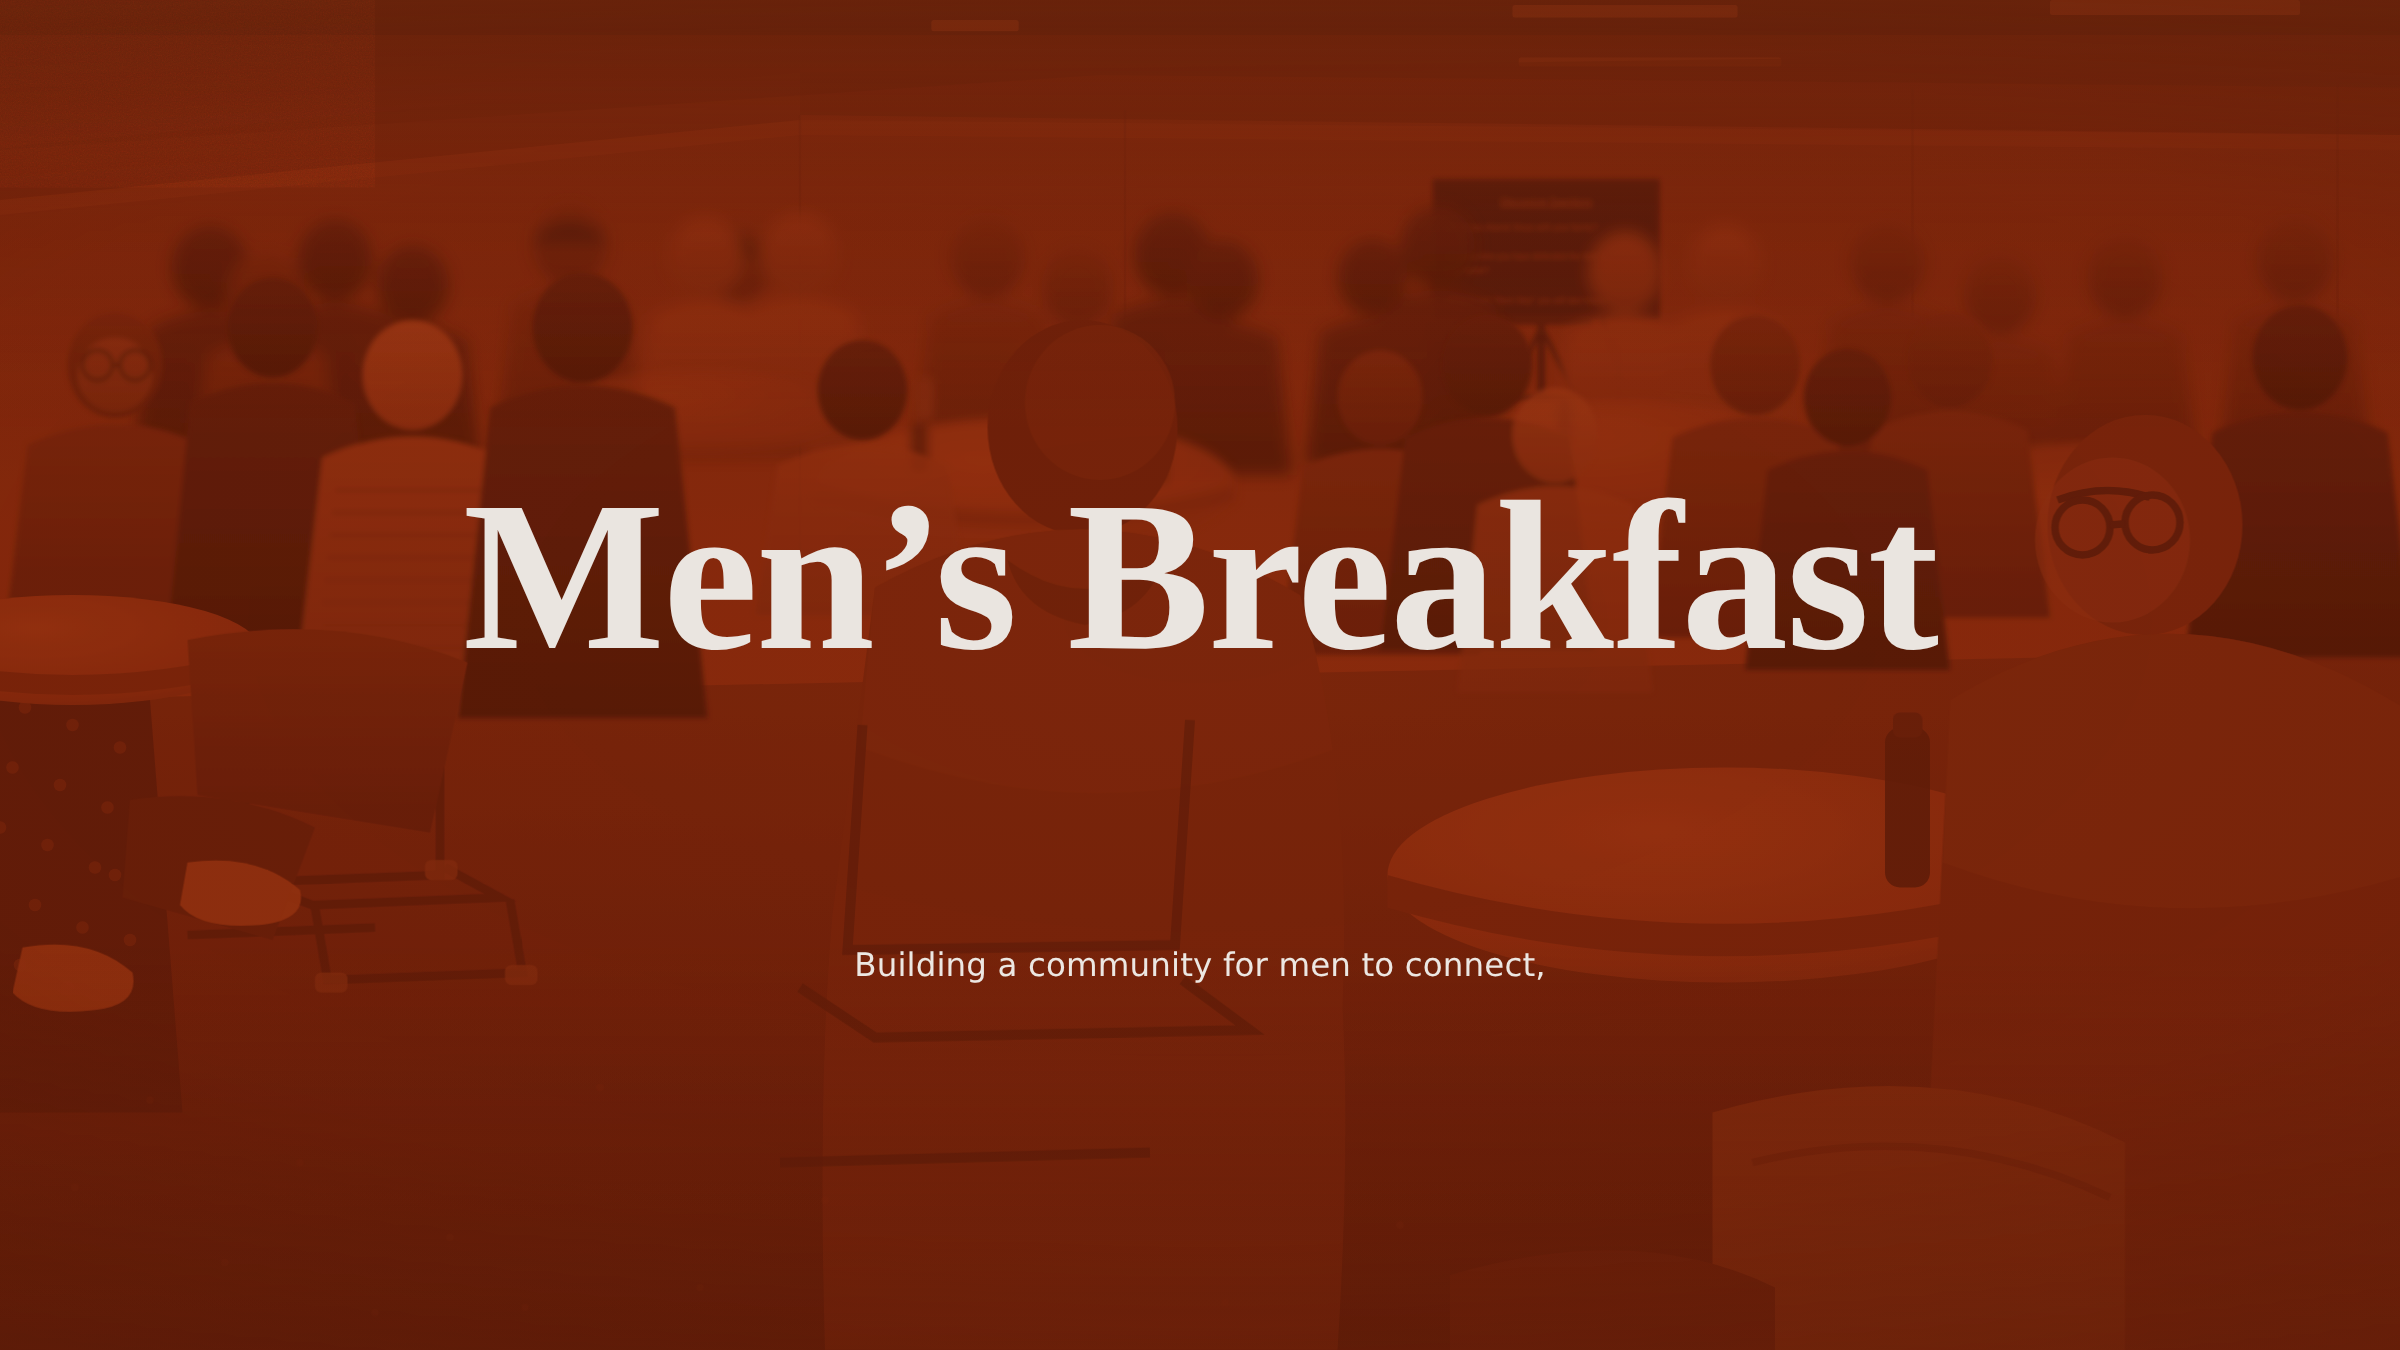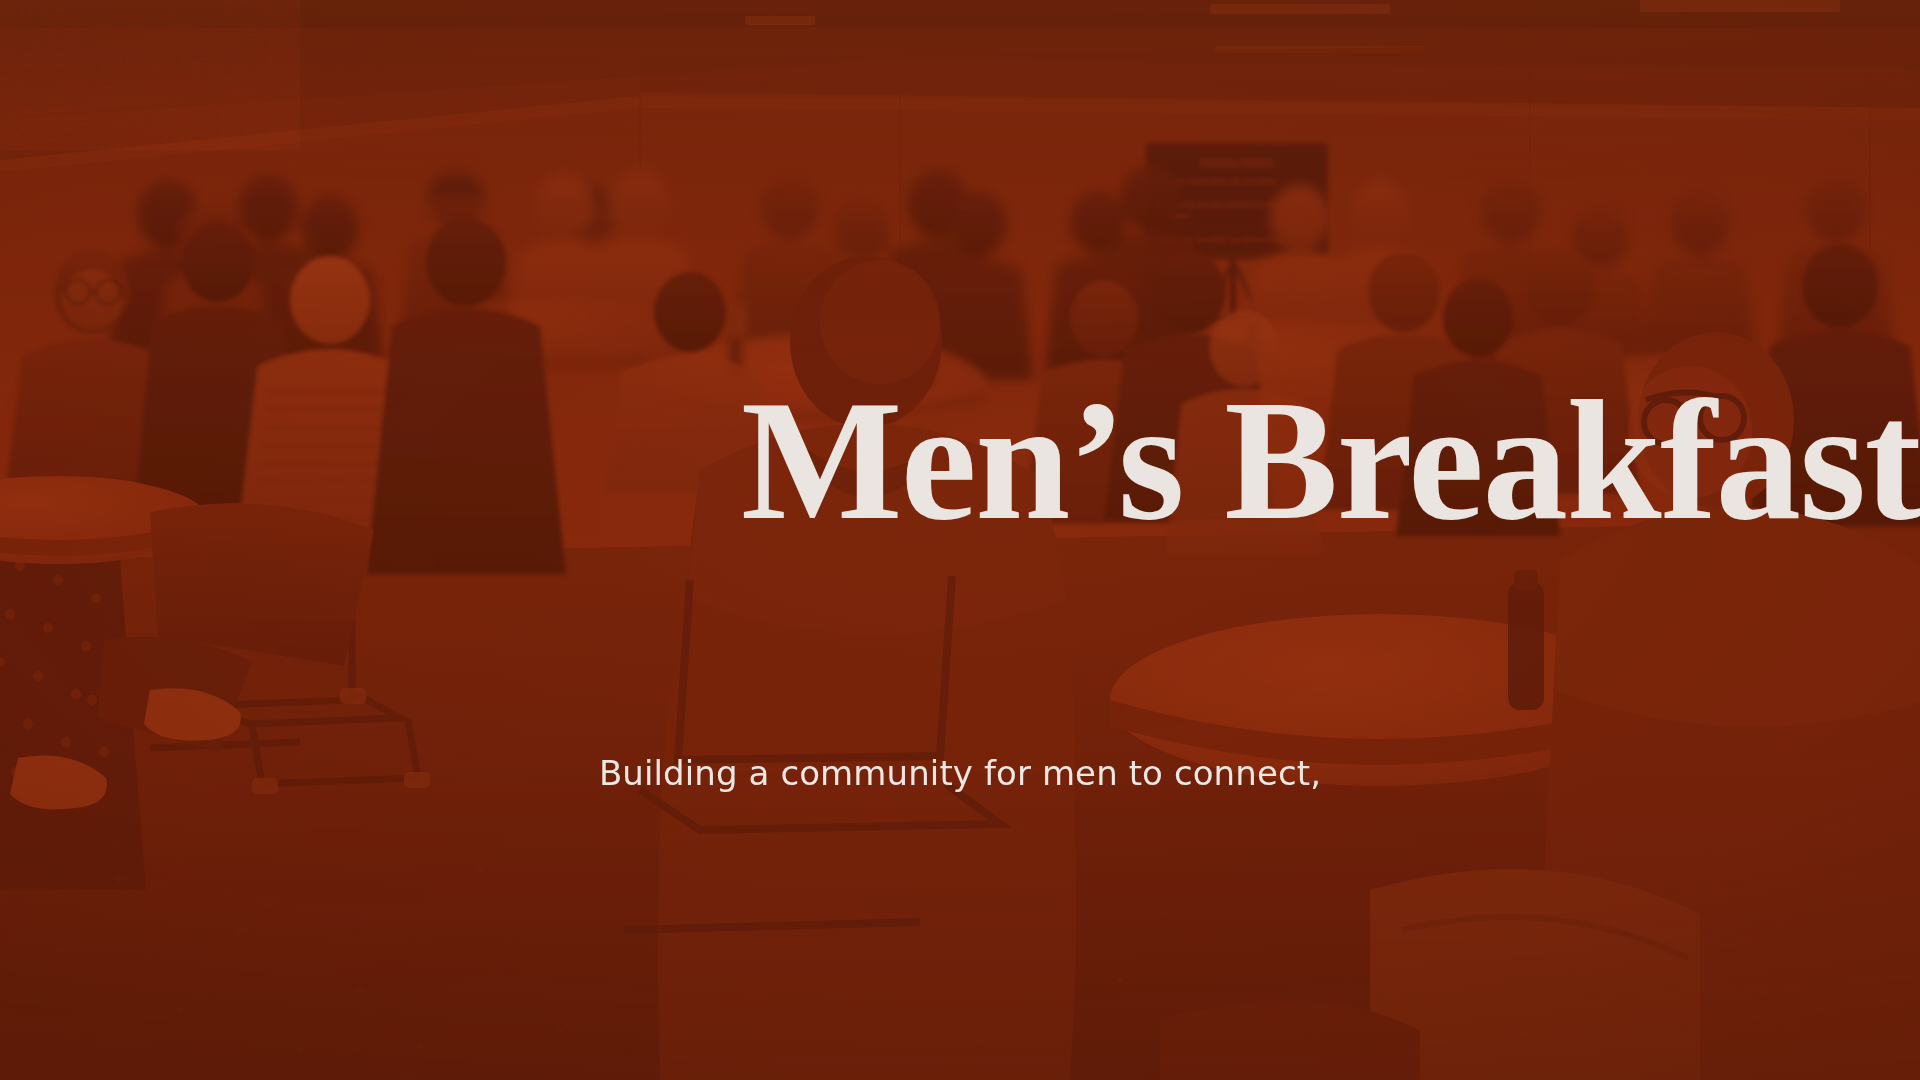--- a/index.html
+++ b/index.html
@@ -65,39 +65,39 @@
     position:absolute; inset:0;
     display:flex; flex-direction:column;
     align-items:center;
     pointer-events:none;
   }
 
   #event-title {
     position:absolute;
     left:0; right:0;
     top:375px;
-    text-align:right;
+    text-align:center;
     font-family:"Liberation Serif", "DejaVu Serif", serif;
     font-weight:700;
     font-size:171px;
     line-height:1;
     letter-spacing:-1.5px;
     color:#eae5e0;
     white-space:nowrap;
     text-rendering:optimizeLegibility;
   }
 
   #event-subtitle {
     position:absolute;
     left:0; right:0;
     top:748px;
     text-align:center;
     font-family:"DejaVu Sans", "Liberation Sans", sans-serif;
     font-weight:400;
-    font-size:34px;
+    font-size:26px;
     line-height:50px;
     letter-spacing:.1px;
     color:#ece7e2;
   }
   #event-subtitle .sub-line { display:block; }
 
   
   .slide-text { font-family:"Liberation Sans", sans-serif; }
 </style>
 </head>

